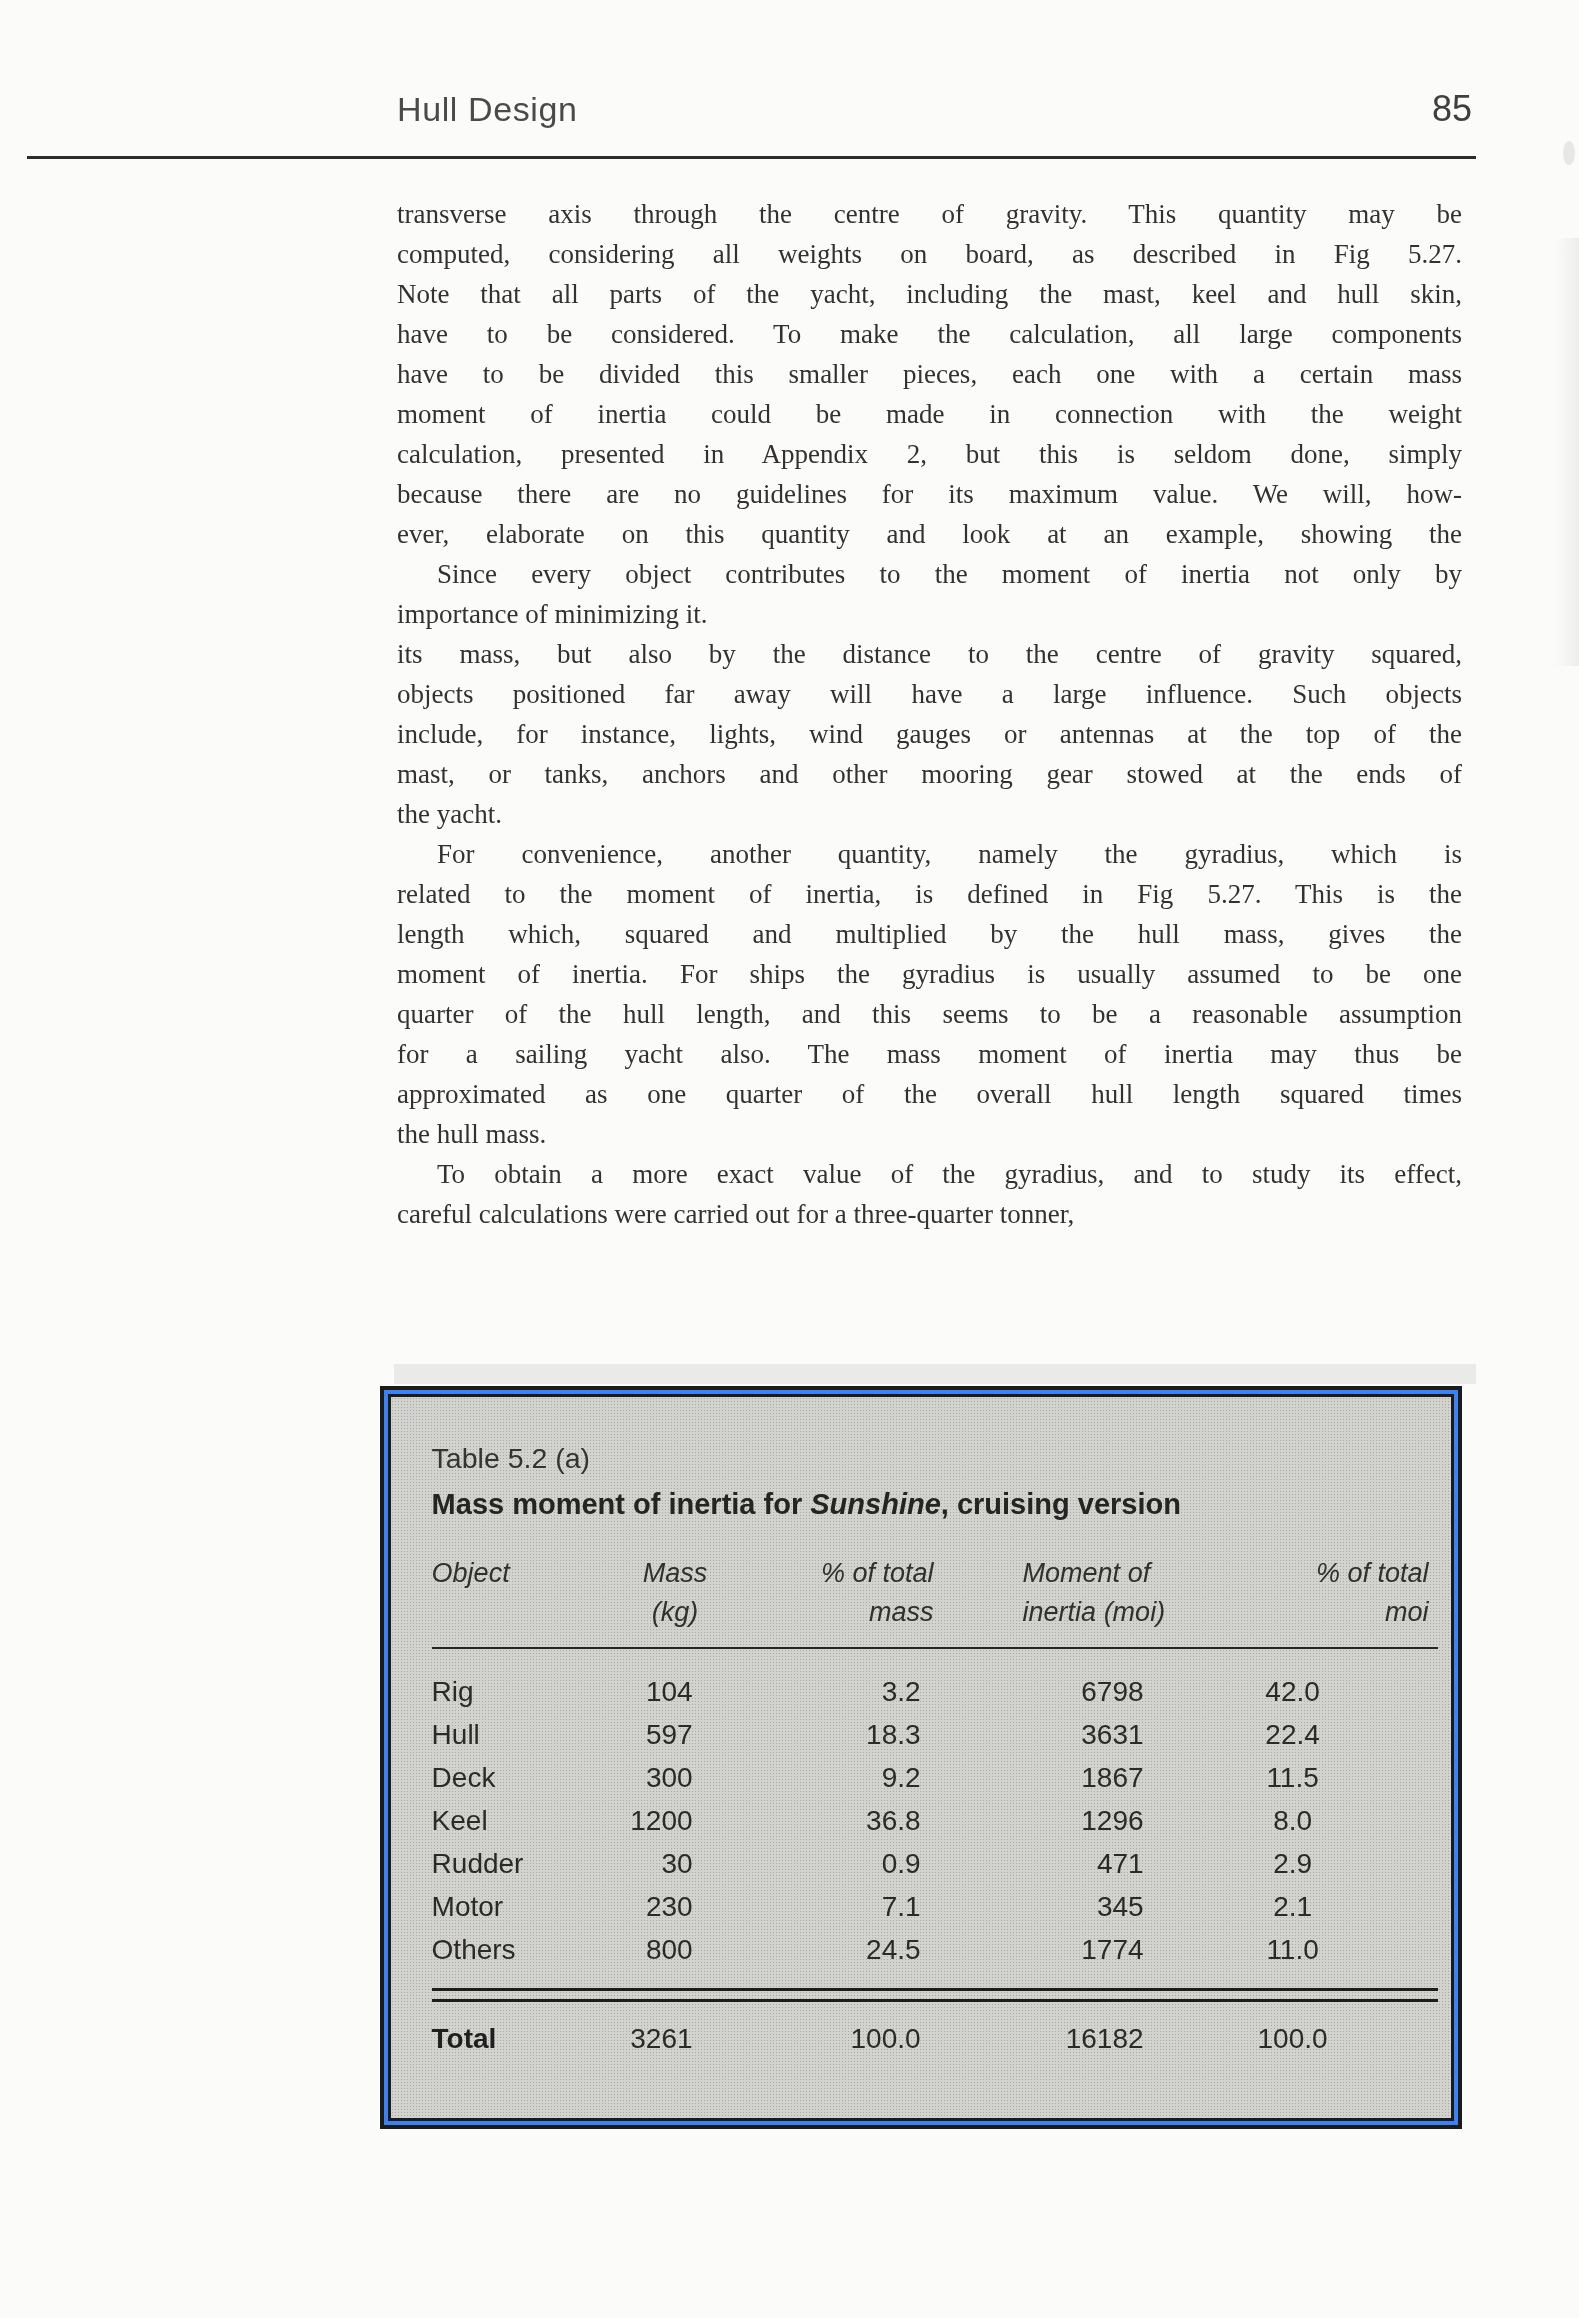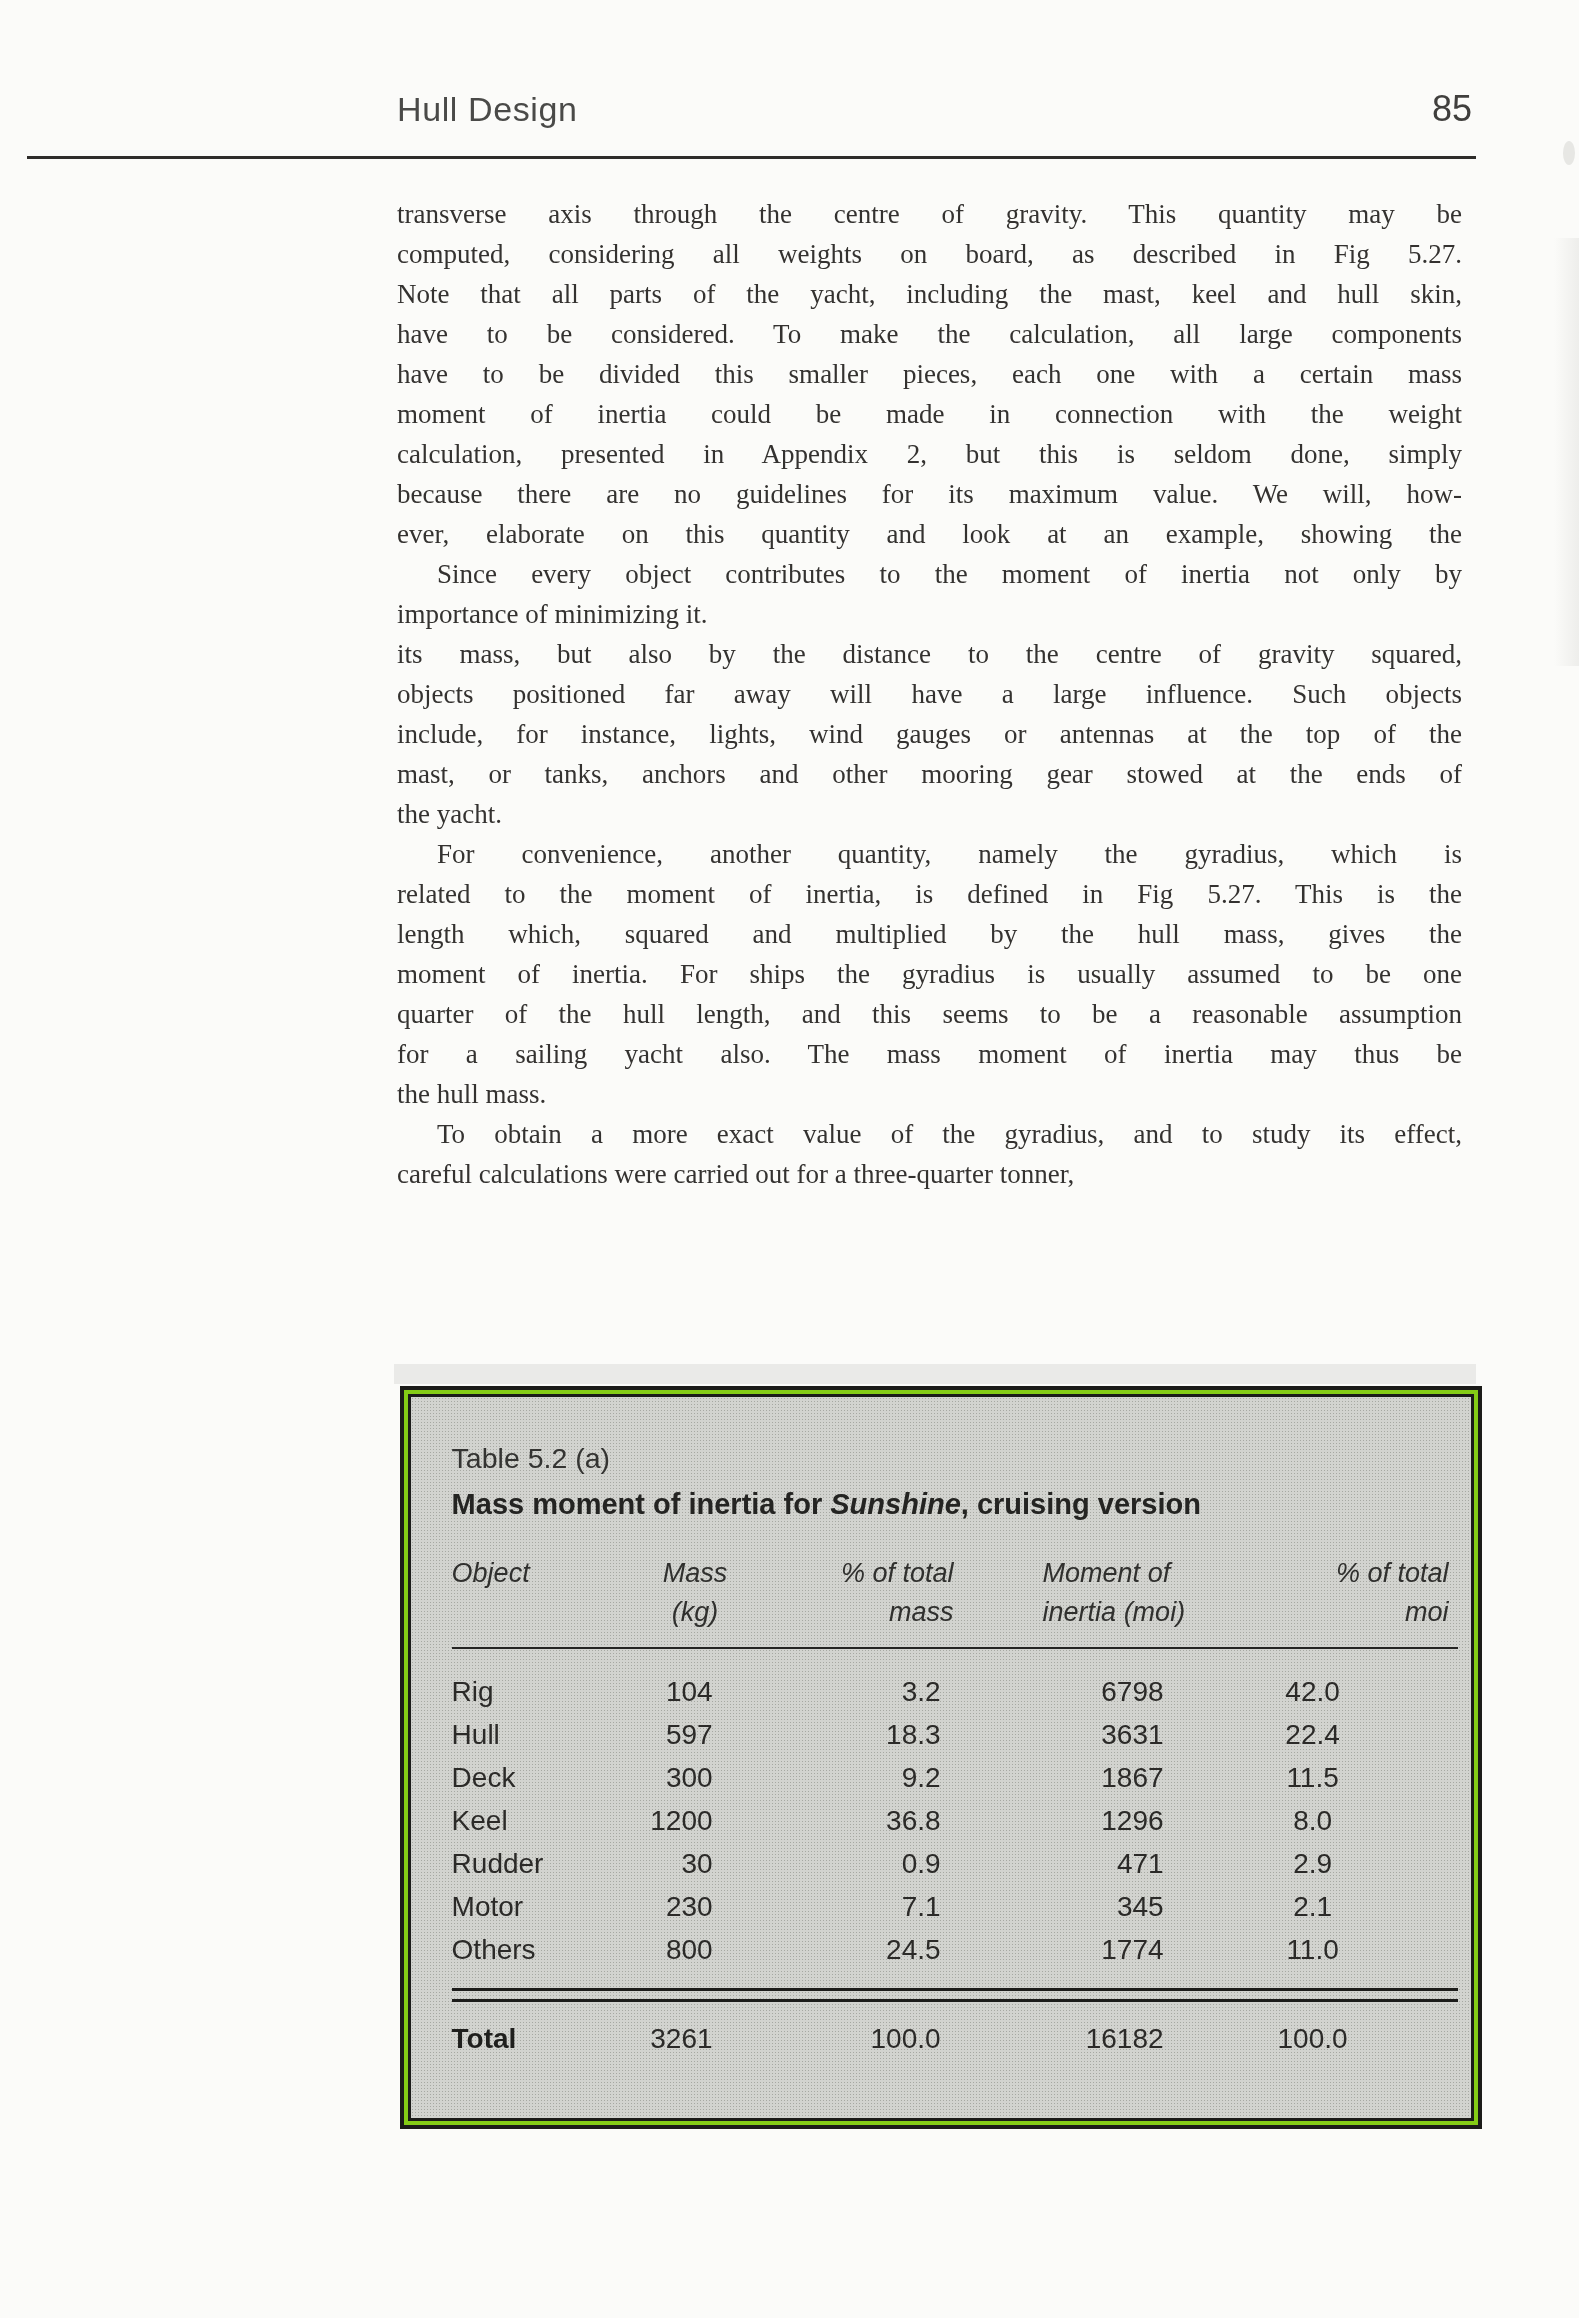--- a/index.html
+++ b/index.html
@@ -39,24 +39,24 @@
     overflow:visible;
   }
   .bline.lastline{text-align-last:left;white-space:normal;}
   .bline.indent{text-indent:40px;}
   
   .table-shadow{
     position:absolute;left:394px;top:1364px;width:1082px;height:20px;
     background:rgba(150,150,145,0.16);
   }
   .table-frame{
-    position:absolute;left:400px;top:1386px;width:1082px;height:743px;
+    position:absolute;left:380px;top:1386px;width:1082px;height:743px;
     box-sizing:border-box;
     border:4.8px solid #1b1b19;
-    background:#84cc16;
+    background:#3b82f6;
     padding:3.6px;
   }
   .table-inner{
     box-sizing:border-box;
     width:100%;height:100%;
     border:3px solid #1b1b19;
     background-color:#d2d3cf;
     background-image:radial-gradient(circle,#a6a8a2 0.7px,rgba(0,0,0,0) 0.9px);
     background-size:3px 3px;
     padding:0 13px 0 41px;
@@ -144,20 +144,21 @@
       <div class="bline">objects positioned far away will have a large influence. Such objects</div>
       <div class="bline">include, for instance, lights, wind gauges or antennas at the top of the</div>
       <div class="bline">mast, or tanks, anchors and other mooring gear stowed at the ends of</div>
       <div class="bline lastline">the yacht.</div>
       <div class="bline indent">For convenience, another quantity, namely the gyradius, which is</div>
       <div class="bline">related to the moment of inertia, is defined in Fig 5.27. This is the</div>
       <div class="bline">length which, squared and multiplied by the hull mass, gives the</div>
       <div class="bline">moment of inertia. For ships the gyradius is usually assumed to be one</div>
       <div class="bline">quarter of the hull length, and this seems to be a reasonable assumption</div>
       <div class="bline">for a sailing yacht also. The mass moment of inertia may thus be</div>
+      <div class="bline">approximated as one quarter of the overall hull length squared times</div>
       <div class="bline lastline">the hull mass.</div>
       <div class="bline indent">To obtain a more exact value of the gyradius, and to study its effect,</div>
       <div class="bline lastline">careful calculations were carried out for a three-quarter tonner,</div>
     </div>
 
   <div class="table-shadow"></div>
   <div class="table-frame">
     <div class="table-inner">
       <div class="tbl-title">Table 5.2 (a)</div>
       <div class="tbl-caption">

